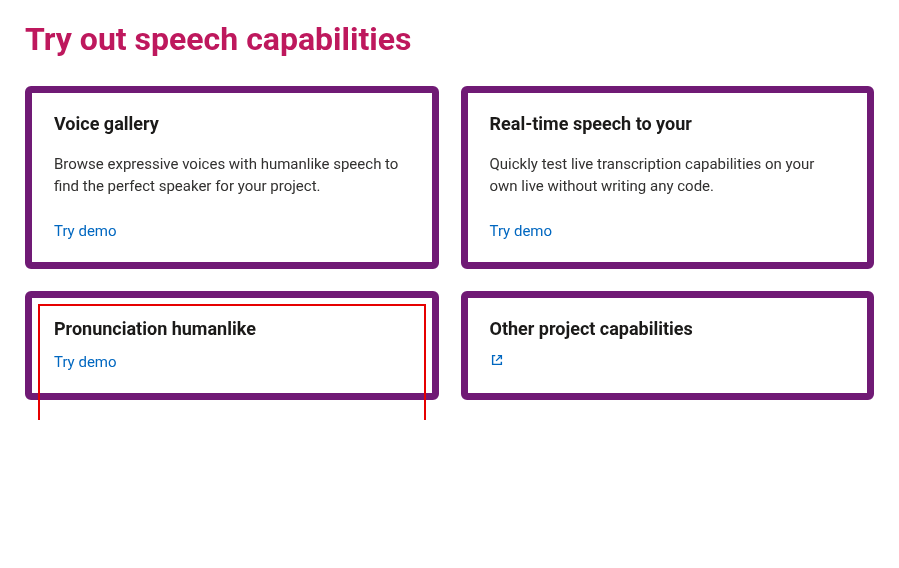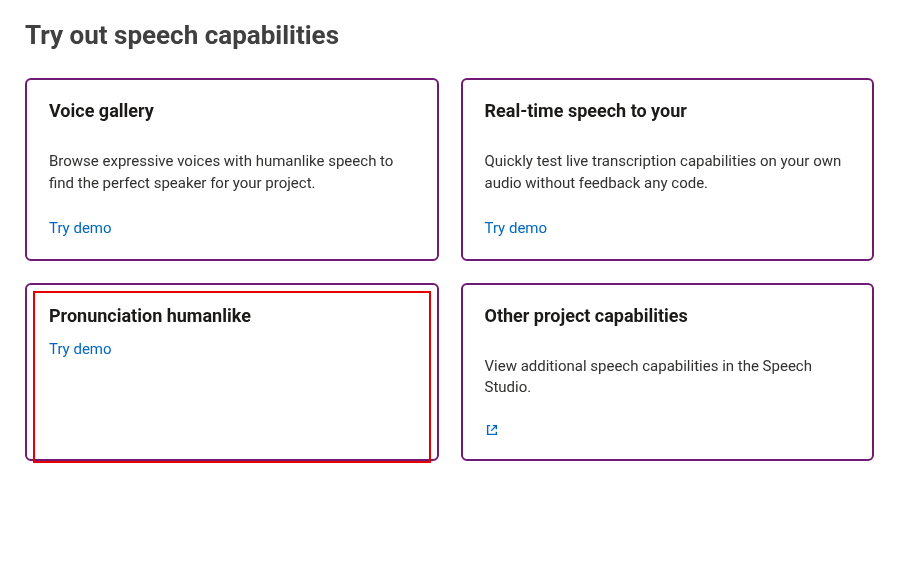--- a/index.html
+++ b/index.html
@@ -5,50 +5,50 @@
   * { box-sizing: border-box; }
   body {
     margin: 0;
     padding: 20px 25px;
     font-family: "Segoe UI", -apple-system, BlinkMacSystemFont, Roboto, sans-serif;
     color: #1b1a19;
     background: #fff;
     width: 899px;
   }
   h1.page-title {
-    font-size: 26px;
+    font-size: 32px;
     font-weight: 700;
     margin: 0 0 28px 0;
-    color: #404040;
+    color: #be185d;
   }
   .card-grid {
     display: grid;
     grid-template-columns: 1fr 1fr;
     gap: 22px;
   }
   .card {
-    border: 2px solid #701a75;
+    border: 7px solid #701a75;
     border-radius: 6px;
     padding: 20px 22px 22px 22px;
     background: #fff;
     display: flex;
     flex-direction: column;
     position: relative;
   }
   .card-title {
     font-size: 18px;
     font-weight: 700;
     margin: 0 0 14px 0;
     color: #1b1a19;
   }
   .card-desc {
     font-size: 15px;
     line-height: 1.45;
     color: #323130;
-    margin: 16px 0 24px 0;
+    margin: 6px 0 24px 0;
     flex-grow: 1;
   }
   .card-link {
     color: #0067c0;
     font-size: 15px;
     text-decoration: none;
     cursor: pointer;
     display: inline-flex;
     align-items: flex-start;
     gap: 6px;
@@ -81,37 +81,36 @@
   <div class="card">
     <h2 class="card-title">Voice gallery</h2>
     <p class="card-desc">Browse expressive voices with humanlike speech to find the perfect speaker for your project.</p>
     <a class="card-link">
       <span>Try demo</span>
     </a>
   </div>
 
   <div class="card">
     <h2 class="card-title">Real-time speech to your</h2>
-    <p class="card-desc">Quickly test live transcription capabilities on your own audio without feedback any code.</p>
+    <p class="card-desc">Quickly test live transcription capabilities on your own live without writing any code.</p>
     <a class="card-link">
       <span>Try demo</span>
     </a>
   </div>
 
   <div class="card">
     <div class="highlight-box"></div>
     <h2 class="card-title">Pronunciation humanlike</h2>
     <a class="card-link">
       <span>Try demo</span>
     </a>
   </div>
 
   <div class="card">
     <h2 class="card-title">Other project capabilities</h2>
-    <p class="card-desc">View additional speech capabilities in the Speech Studio.</p>
     <a class="card-link">
       <svg class="ext-icon" viewBox="0 0 16 16">
         <path d="M6 3H3v10h10v-3"></path>
         <path d="M9 3h4v4"></path>
         <path d="M13 3L7 9"></path>
       </svg>
     </a>
   </div>
 
 </div>

